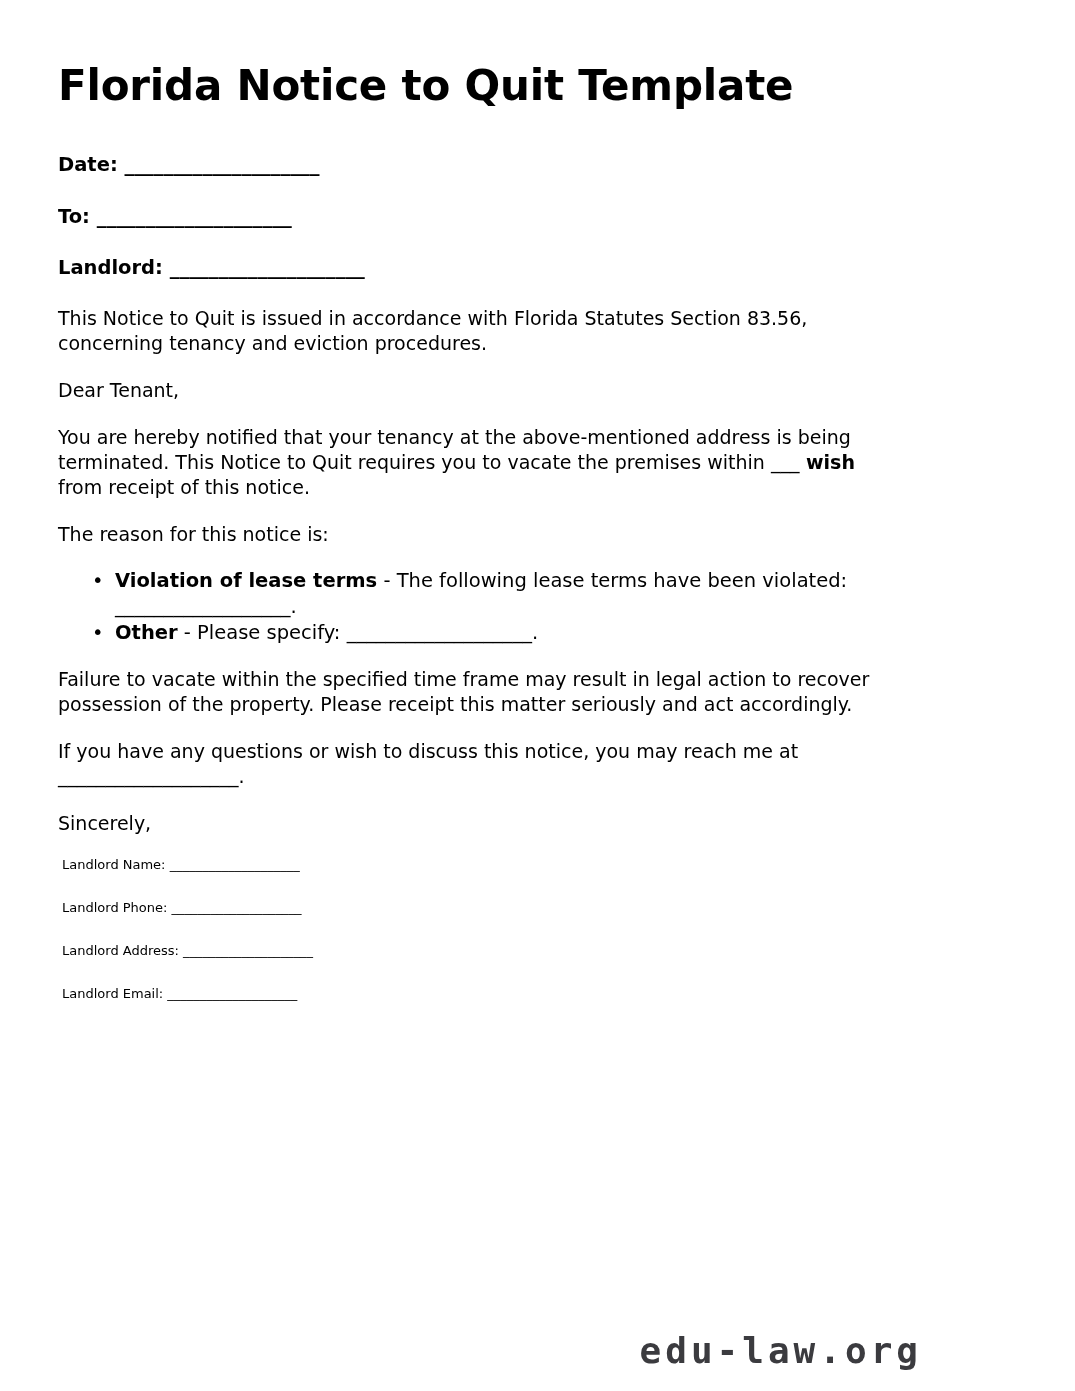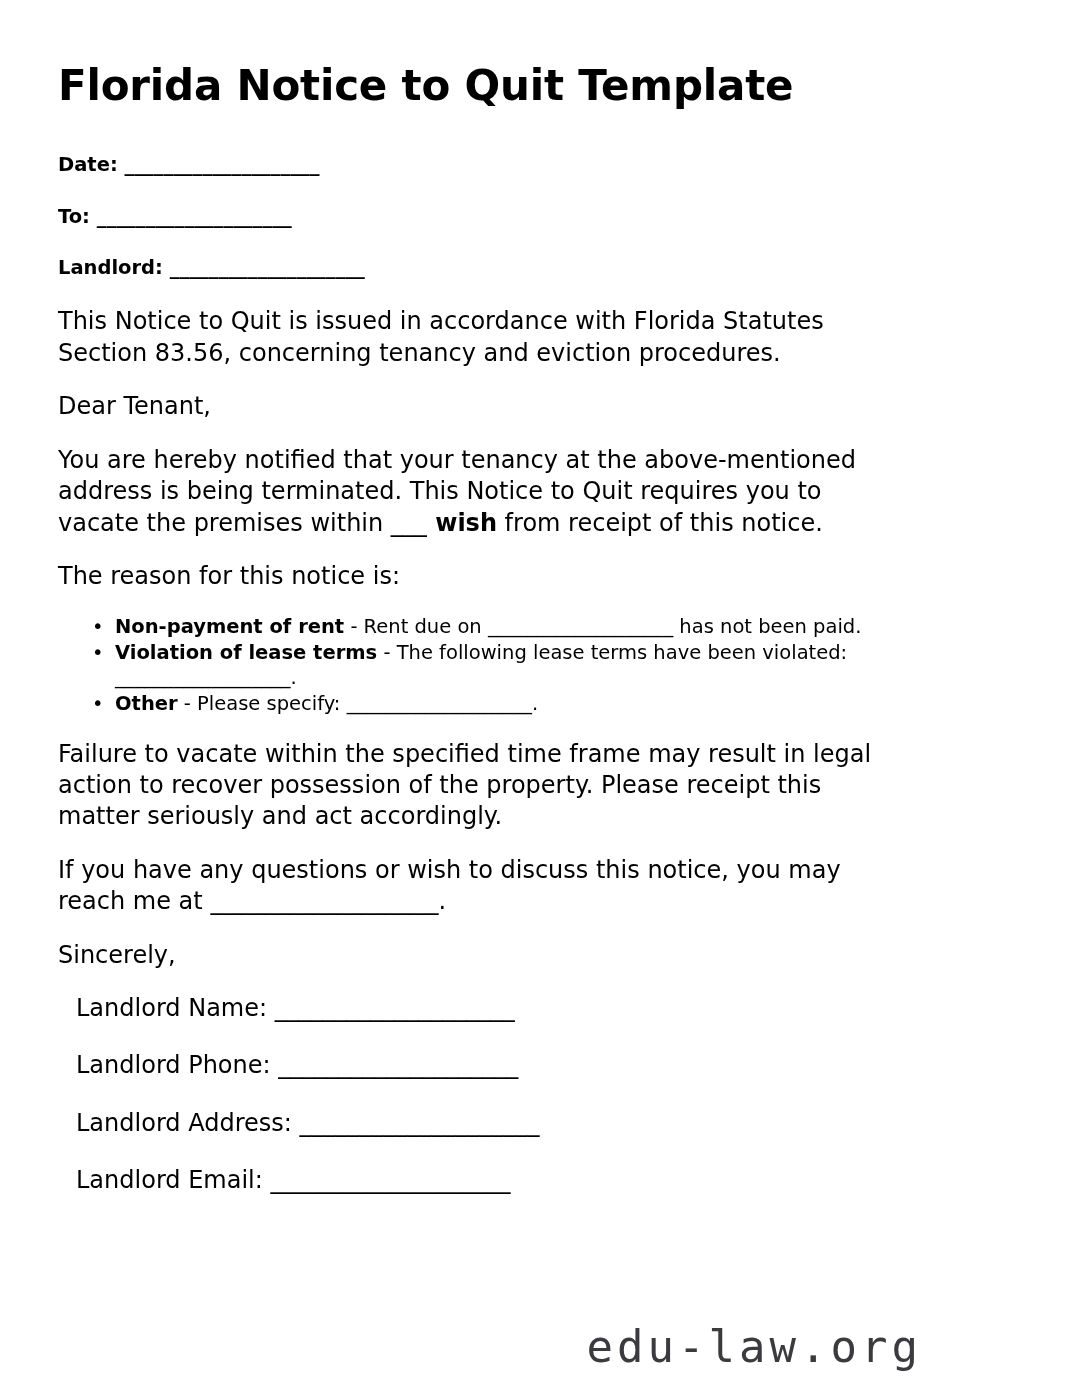--- a/index.html
+++ b/index.html
@@ -37,21 +37,21 @@
 
   .field-line {
     font-size: 19.5px;
     line-height: 1.3;
     margin: 0 0 26px 0;
     white-space: pre;
     font-weight: bold;
   }
 
   p.body-para {
-    font-size: 24px;
+    font-size: 19px;
     line-height: 1.31;
     margin: 0 0 22px 0;
     max-width: 950px;
   }
 
   .reason-list {
     list-style: none;
     margin: 0 0 22px 0;
     padding: 0;
     max-width: 950px;
@@ -71,35 +71,35 @@
     font-size: 19.5px;
     line-height: 1.31;
   }
 
   b, .bold { font-weight: bold; }
 
   .blank { white-space: pre; }
 
   .sig-block { margin-top: 0; }
   .sig-line {
-    font-size: 24px;
+    font-size: 13px;
     line-height: 1.3;
-    margin: 0 0 26px 18px;
+    margin: 0 0 26px 4px;
     white-space: pre;
   }
 
   .watermark {
     position: absolute;
     right: 38px;
     bottom: 22px;
     font-family: "DejaVu Sans Mono", monospace;
-    font-size: 44px;
+    font-size: 36px;
     letter-spacing: 4px;
     color: #3b3b3f;
-    font-weight: normal;
+    font-weight: bold;
     line-height: 1;
   }
 </style>
 </head>
 <body>
 
 <div class="page">
 
   <h1 class="doc-title">Florida Notice to Quit Template</h1>
 
@@ -111,21 +111,20 @@
 
   <p class="body-para">This Notice to Quit is issued in accordance with Florida Statutes Section 83.56, concerning tenancy and eviction procedures.</p>
 
   <p class="body-para">Dear Tenant,</p>
 
   <p class="body-para"><span>You are hereby notified that your tenancy at the above-mentioned address is being terminated. This Notice to Quit requires you to vacate the premises within </span><span class="blank">___</span><b> wish</b><span> from receipt of this notice.</span></p>
 
   <p class="body-para">The reason for this notice is:</p>
 
   <ul class="reason-list">
-    <li><b>Non-payment of rent</b><span> - Rent due on </span><span class="blank">___________________</span><span> has not been paid.</span></li>
     <li><b>Violation of lease terms</b><span> - The following lease terms have been violated: </span><span class="blank">__________________</span><span>.</span></li>
     <li><b>Other</b><span> - Please specify: </span><span class="blank">___________________</span><span>.</span></li>
   </ul>
 
   <p class="body-para">Failure to vacate within the specified time frame may result in legal action to recover possession of the property. Please receipt this matter seriously and act accordingly.</p>
 
   <p class="body-para"><span>If you have any questions or wish to discuss this notice, you may reach me at </span><span class="blank">___________________</span><span>.</span></p>
 
   <p class="body-para">Sincerely,</p>
 

